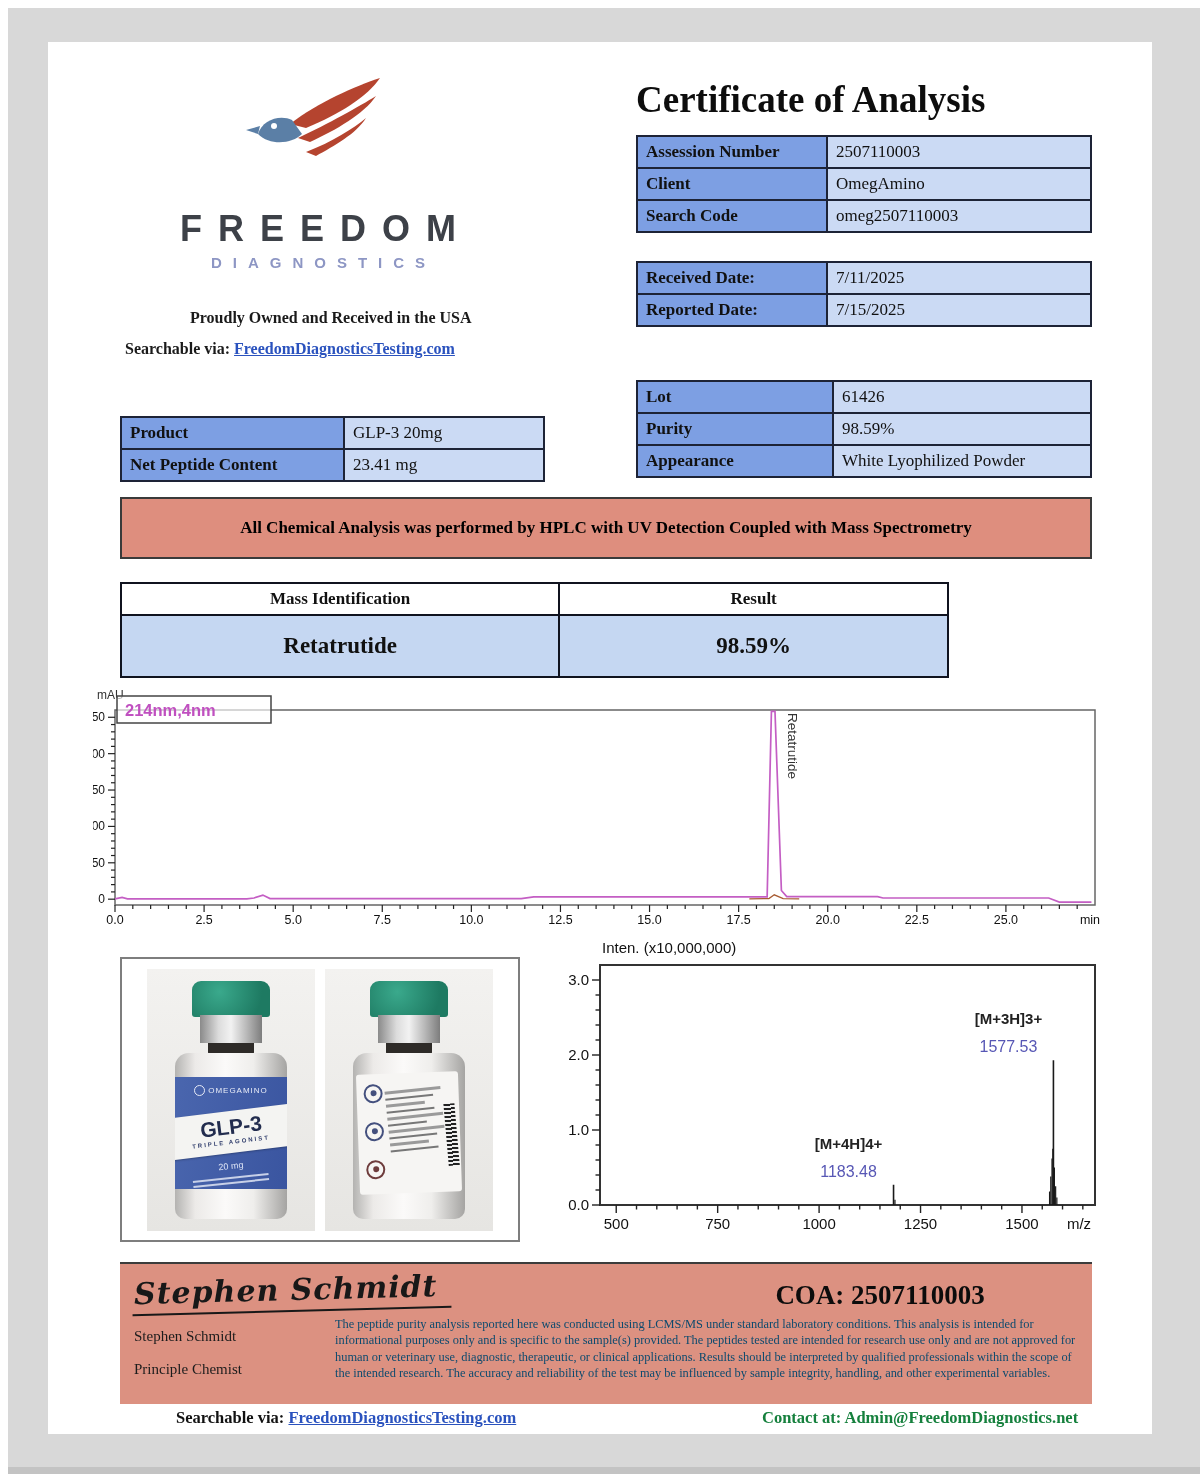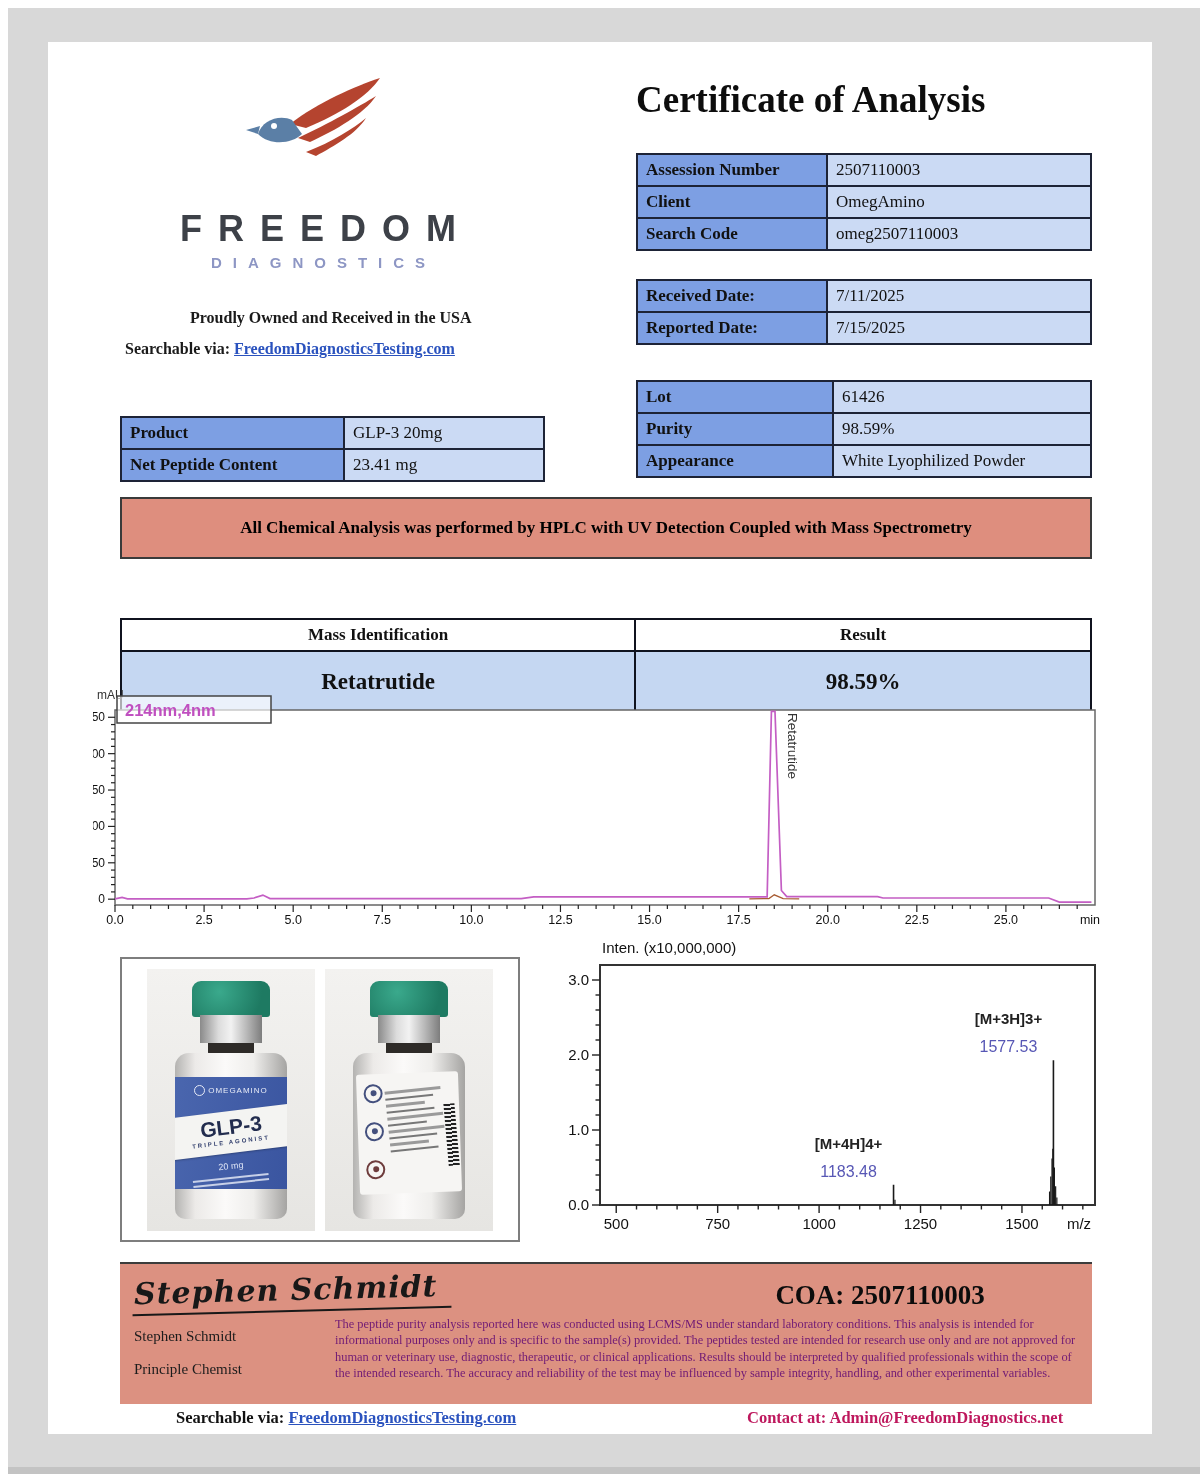--- a/index.html
+++ b/index.html
@@ -18,42 +18,42 @@
          font-weight:700;font-size:36px;letter-spacing:16px;color:#3d4148;text-indent:16px;}
   .subbrand{margin-top:4px;text-align:center;font-family:"Liberation Sans",sans-serif;
          font-weight:700;font-size:15px;letter-spacing:11px;color:#8d96c4;text-indent:11px;}
   .tagline{margin-top:38px;padding-left:82px;font-weight:700;font-size:16px;color:#1a1a1a;}
   .search-line{margin-top:13px;padding-left:17px;font-weight:700;font-size:16px;color:#1a1a1a;}
   a.link{color:#2a52be;text-decoration:underline;}
 
   
   .header-col{position:absolute;left:588px;top:36px;width:456px;}
   .coa-title{margin:0;text-align:left;font-size:37px;font-weight:700;color:#0d0d0d;}
-  table.info{border-collapse:collapse;width:456px;margin-top:32px;}
+  table.info{border-collapse:collapse;width:456px;margin-top:14px;}
   table.info td{border:2px solid #1d2336;font-size:17px;padding:3px 8px;height:24px;}
   td.lbl{background:#7d9fe3;font-weight:700;width:172px;}
   td.val{background:#cbdaf4;}
   table.dates{margin-top:28px;}
 
   
   .prod-table{position:absolute;top:338px;}
   #product-table{left:72px;margin-top:36px;}
   #product-table table{width:425px;}
   #product-table td.lbl{width:205px;}
   #lot-table{left:588px;}
   #lot-table table{width:456px;}
   #lot-table td.lbl{width:178px;}
 
   
   .banner{position:absolute;left:72px;top:455px;width:972px;height:62px;background:#de8e7e;
           border:2.5px solid #3a3a3a;box-sizing:border-box;display:flex;align-items:center;justify-content:center;}
   .banner span{font-weight:700;font-size:17px;color:#000000;}
 
   
-  table.mass{position:absolute;left:72px;top:576px;width:972px;border-collapse:collapse;}
+  table.mass{position:absolute;left:72px;top:540px;width:829px;border-collapse:collapse;}
   table.mass td{border:2.5px solid #10131f;text-align:center;}
   table.mass .mhead td{background:#ffffff;font-weight:700;font-size:17px;height:28px;}
   table.mass .mdata td{background:#c5d7f2;font-weight:700;font-size:23px;height:58px;}
   table.mass td.c1{width:53%;}
 
   
   .chrom-wrap{position:absolute;left:45px;top:645px;width:1010px;height:250px;}
   .spec-wrap{position:absolute;left:510px;top:895px;width:545px;height:310px;}
 
   
@@ -101,26 +101,26 @@
 
   
   .sig-block{position:absolute;left:72px;top:1220px;width:972px;height:142px;background:#dc9181;
        border-top:2.5px solid #3c3c3c;box-sizing:border-box;}
   .sig-script{position:absolute;left:12px;top:8px;font-family:"DejaVu Serif",serif;font-style:italic;
        font-weight:700;font-size:30px;color:#181818;border-bottom:2.5px solid #181818;
        padding:0 14px 3px 2px;transform:rotate(-1.5deg);letter-spacing:1px;}
   .coa-num{position:absolute;left:560px;top:16px;width:400px;text-align:center;font-weight:700;font-size:27px;color:#0c0c0c;}
   .sig-name{position:absolute;left:14px;top:64px;font-size:15px;color:#1c1c1c;}
   .sig-role{position:absolute;left:14px;top:97px;font-size:15px;color:#1c1c1c;}
-  .disclaimer{position:absolute;left:215px;top:52px;width:748px;font-size:12.4px;line-height:1.32;color:#701a75;}
+  .disclaimer{position:absolute;left:215px;top:52px;width:748px;font-size:12.4px;line-height:1.32;color:#0c4a6e;}
 
   
   .footer{position:absolute;left:72px;top:1366px;width:972px;height:24px;font-weight:700;font-size:16.5px;}
   .footer .f-left{position:absolute;left:56px;}
-  .footer .f-right{position:absolute;left:627px;color:#be185d;}
+  .footer .f-right{position:absolute;left:642px;color:#15803d;}
 </style>
 </head>
 <body>
 
 <div class="frame"></div>
 <div class="bottom-strip"></div>
 
 <div class="page">
 
   <div class="logo-col">

